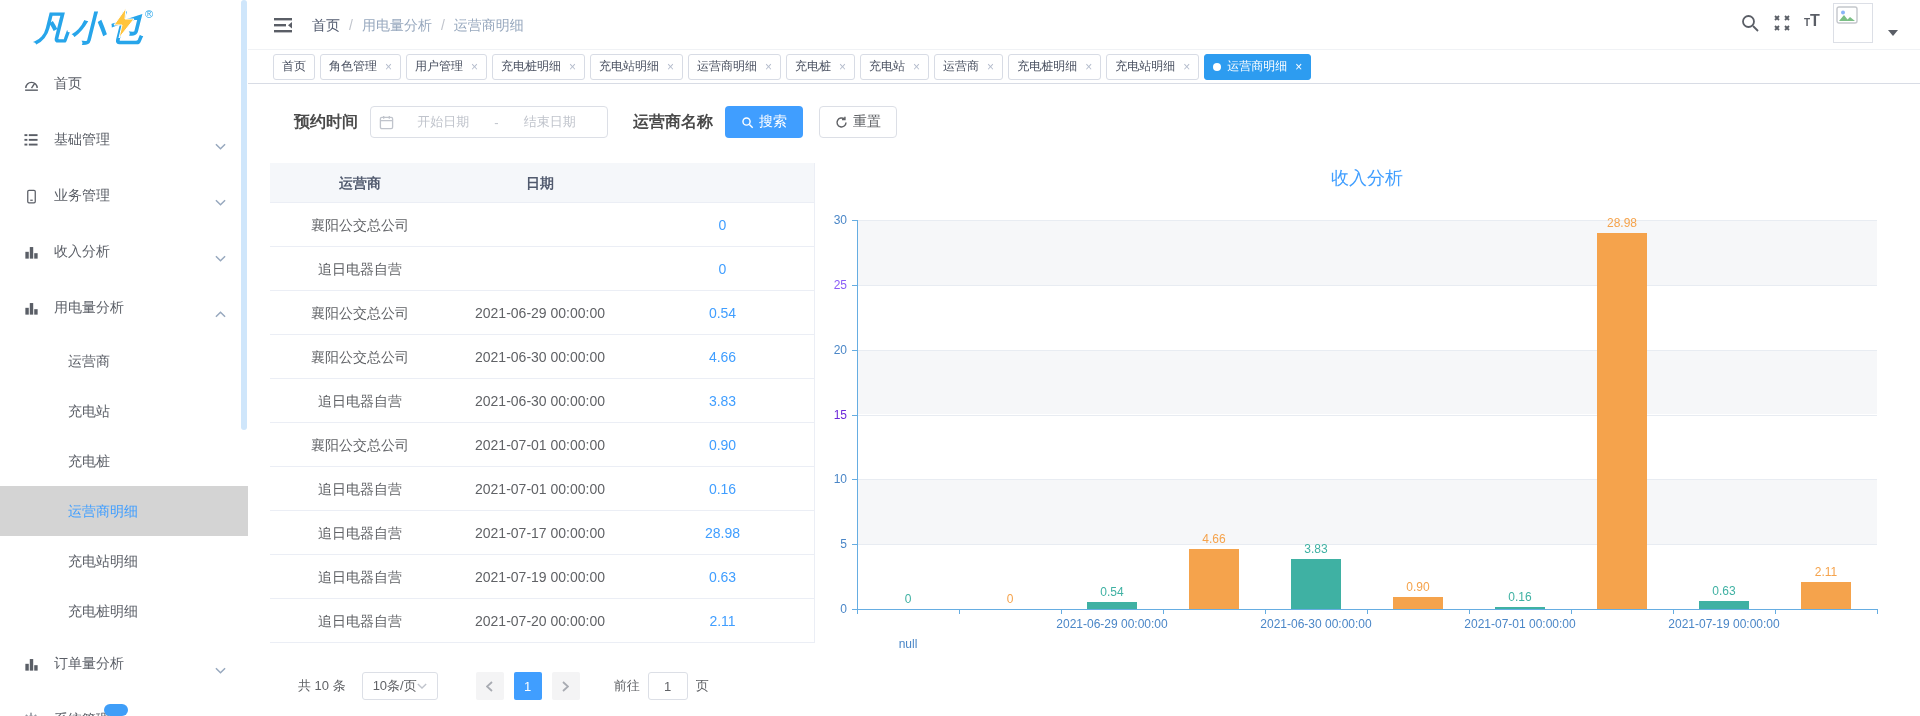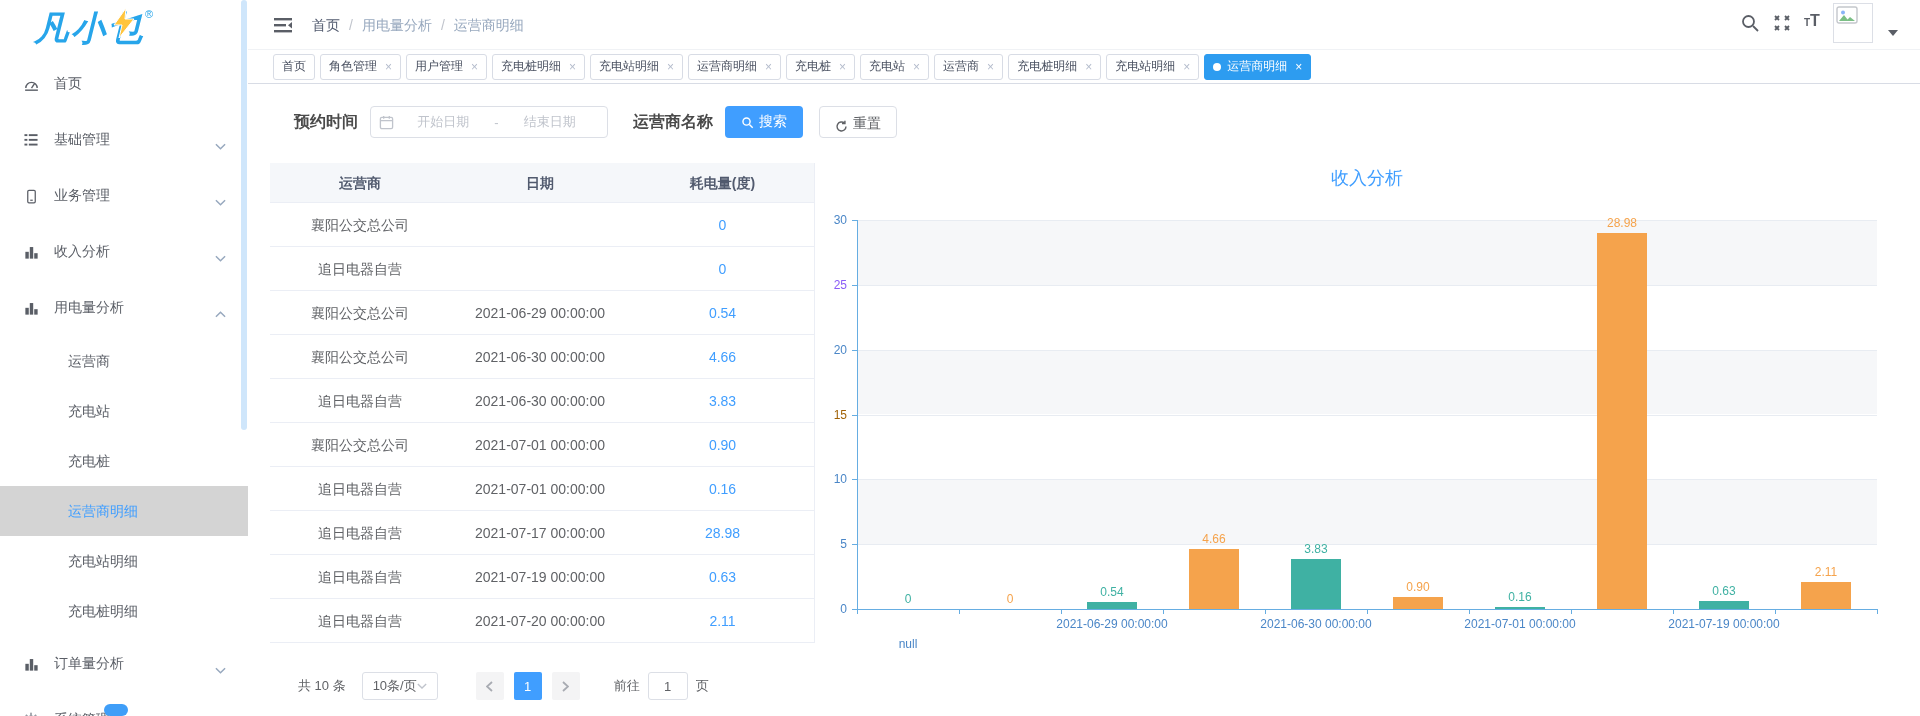--- a/index.html
+++ b/index.html
@@ -62,24 +62,24 @@
   .filter-row { position:absolute; left:46px; top:22px; height:32px; display:flex; align-items:center; }
   .f-label { font-size:16px; font-weight:bold; color:#4a4a4a; margin-right:12px; }
   .date-range { width:238px; height:32px; border:1px solid #dcdfe6; border-radius:4px;
     display:flex; align-items:center; padding:4px 8px; margin-right:25px; background:#fff; }
   .date-range .ph { flex:1; text-align:center; color:#c0c4cc; font-size:13px; }
   .date-range .sep { color:#c0c4cc; font-size:13px; padding:0 2px; }
   .op-select { width:202px; height:32px; border:1px solid #dcdfe6; border-radius:4px;
     display:flex; align-items:center; padding:0 8px 0 12px; margin-right:16px; background:#fff; }
   .op-select .ph { flex:1; color:#c0c4cc; font-size:13px; }
   .btn { height:32px; border-radius:4px; font-size:14px; display:flex; align-items:center;
-    padding:4px 15px; cursor:pointer; border:1px solid transparent; }
+    padding:12px 15px; cursor:pointer; border:1px solid transparent; }
   .btn svg { margin-right:5px; }
   .btn-search { background:#409eff; color:#fff; margin-right:16px; }
-  .btn-reset { background:#fff; color:#606266; border-color:#dcdfe6;align-items:flex-end; }
+  .btn-reset { background:#fff; color:#606266; border-color:#dcdfe6; }
 
   
   .table { position:absolute; left:22px; top:79px; width:545px; border-right:1px solid #ebeef5; }
   .t-head { display:grid; grid-template-columns:180px 180px 185px; height:40px;
     background:#f5f7fa; border-bottom:1px solid #ebeef5; }
   .t-head div { font-size:14px; font-weight:bold; color:#515a6e; text-align:center; line-height:40px; }
   .t-row { display:grid; grid-template-columns:180px 180px 185px; height:44px;
     border-bottom:1px solid #ebeef5; }
   .t-row div { font-size:14px; color:#606266; text-align:center; line-height:44px;
     white-space:nowrap; overflow:hidden; }
@@ -361,21 +361,20 @@
           <polyline points="12.2,0.8 12.2,4.4 8.6,4.4"></polyline>
         </svg>
         <span>重置</span>
       </div>
     </div>
 
     <div class="table" id="data-table">
         <div class="t-head">
           <div>运营商</div>
           <div>日期</div>
-          <div>耗电量(度)</div>
         </div>
         <div class="t-row">
           <div class="c-op">襄阳公交总公司</div>
           <div class="c-date"></div>
           <div class="c-val">0</div>
         </div>
         <div class="t-row">
           <div class="c-op">追日电器自营</div>
           <div class="c-date"></div>
           <div class="c-val">0</div>
@@ -453,21 +452,21 @@
         <div class="band" style="left: 24px; top: 60px; width: 1020px; height: 64.8333px;"></div>
         <div class="ytick-label" style="left: -20px; top: 442px; color: rgb(74, 134, 199);">0</div>
         <div class="tickmark" style="left: 19px; top: 449px; width: 5px; height: 1px;"></div>
         <div class="gridline" style="left: 24px; top: 384.167px; width: 1020px;"></div>
         <div class="ytick-label" style="left: -20px; top: 377.167px; color: rgb(74, 134, 199);">5</div>
         <div class="tickmark" style="left: 19px; top: 384.167px; width: 5px; height: 1px;"></div>
         <div class="gridline" style="left: 24px; top: 319.333px; width: 1020px;"></div>
         <div class="ytick-label" style="left: -20px; top: 312.333px; color: rgb(74, 134, 199);">10</div>
         <div class="tickmark" style="left: 19px; top: 319.333px; width: 5px; height: 1px;"></div>
         <div class="gridline" style="left: 24px; top: 254.5px; width: 1020px;"></div>
-        <div class="ytick-label" style="left: -20px; top: 247.5px; color: #a16207;">15</div>
+        <div class="ytick-label" style="left: -20px; top: 247.5px; color: #6d28d9;">15</div>
         <div class="tickmark" style="left: 19px; top: 254.5px; width: 5px; height: 1px;"></div>
         <div class="gridline" style="left: 24px; top: 189.667px; width: 1020px;"></div>
         <div class="ytick-label" style="left: -20px; top: 182.667px; color: rgb(74, 134, 199);">20</div>
         <div class="tickmark" style="left: 19px; top: 189.667px; width: 5px; height: 1px;"></div>
         <div class="gridline" style="left: 24px; top: 124.833px; width: 1020px;"></div>
         <div class="ytick-label" style="left: -20px; top: 117.833px; color: #8b5cf6;">25</div>
         <div class="tickmark" style="left: 19px; top: 124.833px; width: 5px; height: 1px;"></div>
         <div class="gridline" style="left: 24px; top: 60px; width: 1020px;"></div>
         <div class="ytick-label" style="left: -20px; top: 53px; color: rgb(74, 134, 199);">30</div>
         <div class="tickmark" style="left: 19px; top: 60px; width: 5px; height: 1px;"></div>

